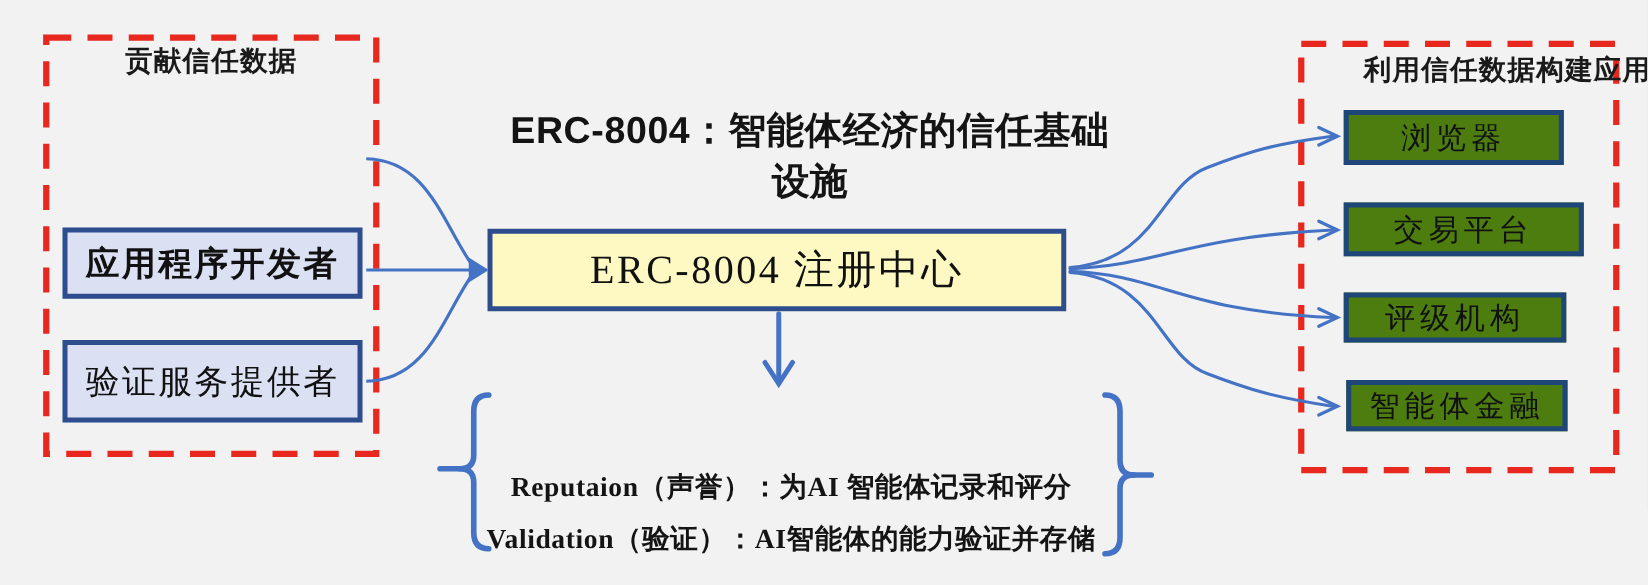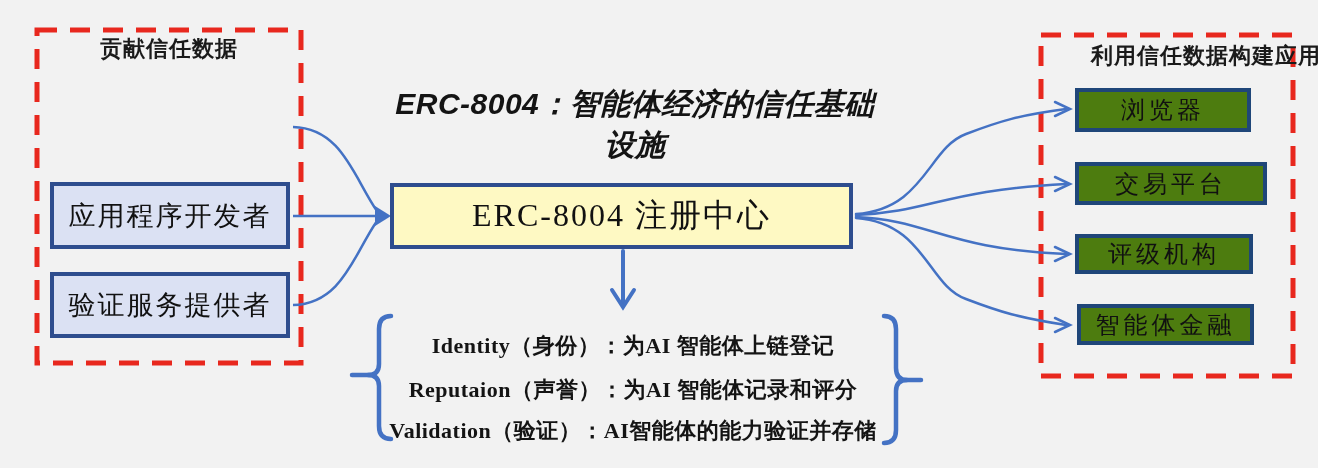--- a/index.html
+++ b/index.html
@@ -80,31 +80,30 @@
     <g stroke="#4472c4" stroke-width="4.5" fill="none" stroke-linecap="round">
       <path d="M391,316 Q379,316 379,329 L379,364 Q379,375 368,375 L352,375"></path>
       <path d="M368,375 Q379,375 379,386 L379,426 Q379,439 391,439"></path>
     </g>
     <g stroke="#4472c4" stroke-width="4.5" fill="none" stroke-linecap="round">
       <path d="M884,316 Q896,316 896,329 L896,368 Q896,380 907,380 L921,380"></path>
       <path d="M907,380 Q896,380 896,391 L896,430 Q896,443 884,443"></path>
     </g>
   </svg>
 
-  <div class="abs main-title" style="left:385px;top:84px;width:500px;font-style:italic;">ERC-8004：智能体经济的信任基础设施</div>
+  <div class="abs main-title" style="left:398px;top:84px;width:500px;">ERC-8004：智能体经济的信任基础设施</div>
 
   <div class="abs panel-title" style="left:37px;top:34px;width:264px;">贡献信任数据</div>
-  <div class="abs node node-left" style="left:50px;top:182px;width:240px;height:67px;">应用程序开发者</div>
+  <div class="abs node node-left" style="left:50px;top:182px;width:240px;height:57px;font-weight:bold;">应用程序开发者</div>
   <div class="abs node node-left" style="left:50px;top:272px;width:240px;height:66px;">验证服务提供者</div>
 
   <div class="abs node node-center" style="left:390px;top:183px;width:463px;height:66px;">ERC-8004 注册中心</div>
 
   <div class="abs panel-title" style="left:1044px;top:41px;width:250px;padding-left:37px;">利用信任数据构建应用</div>
   <div class="abs node node-right" style="left:1075px;top:88px;width:176px;height:44px;">浏览器</div>
   <div class="abs node node-right" style="left:1075px;top:162px;width:192px;height:43px;">交易平台</div>
   <div class="abs node node-right" style="left:1075px;top:234px;width:178px;height:40px;">评级机构</div>
   <div class="abs node node-right" style="left:1077px;top:304px;width:177px;height:41px;">智能体金融</div>
 
-  <div class="abs fn-line" style="left:383px;top:331px;width:500px;">Identity（身份）：为AI 智能体上链登记</div>
   <div class="abs fn-line" style="left:383px;top:375px;width:500px;">Reputaion（声誉）：为AI 智能体记录和评分</div>
   <div class="abs fn-line" style="left:383px;top:416px;width:500px;">Validation（验证）：AI智能体的能力验证并存储</div>
 
 </div>
 
 </body></html>

